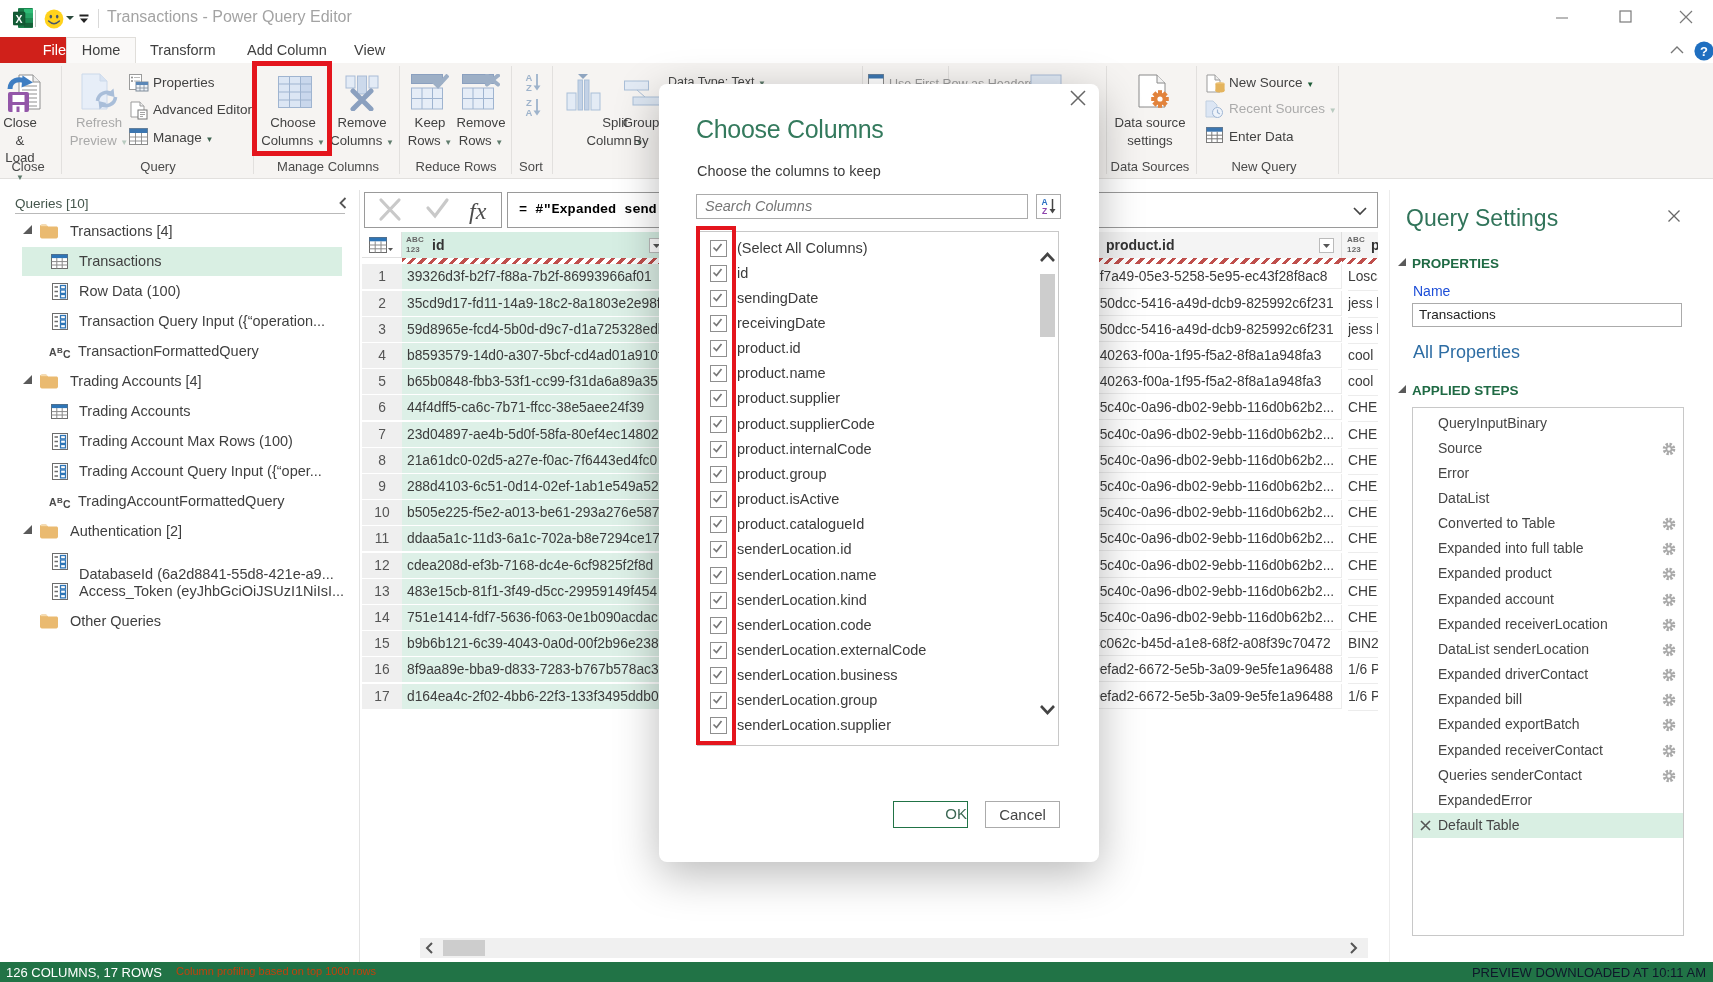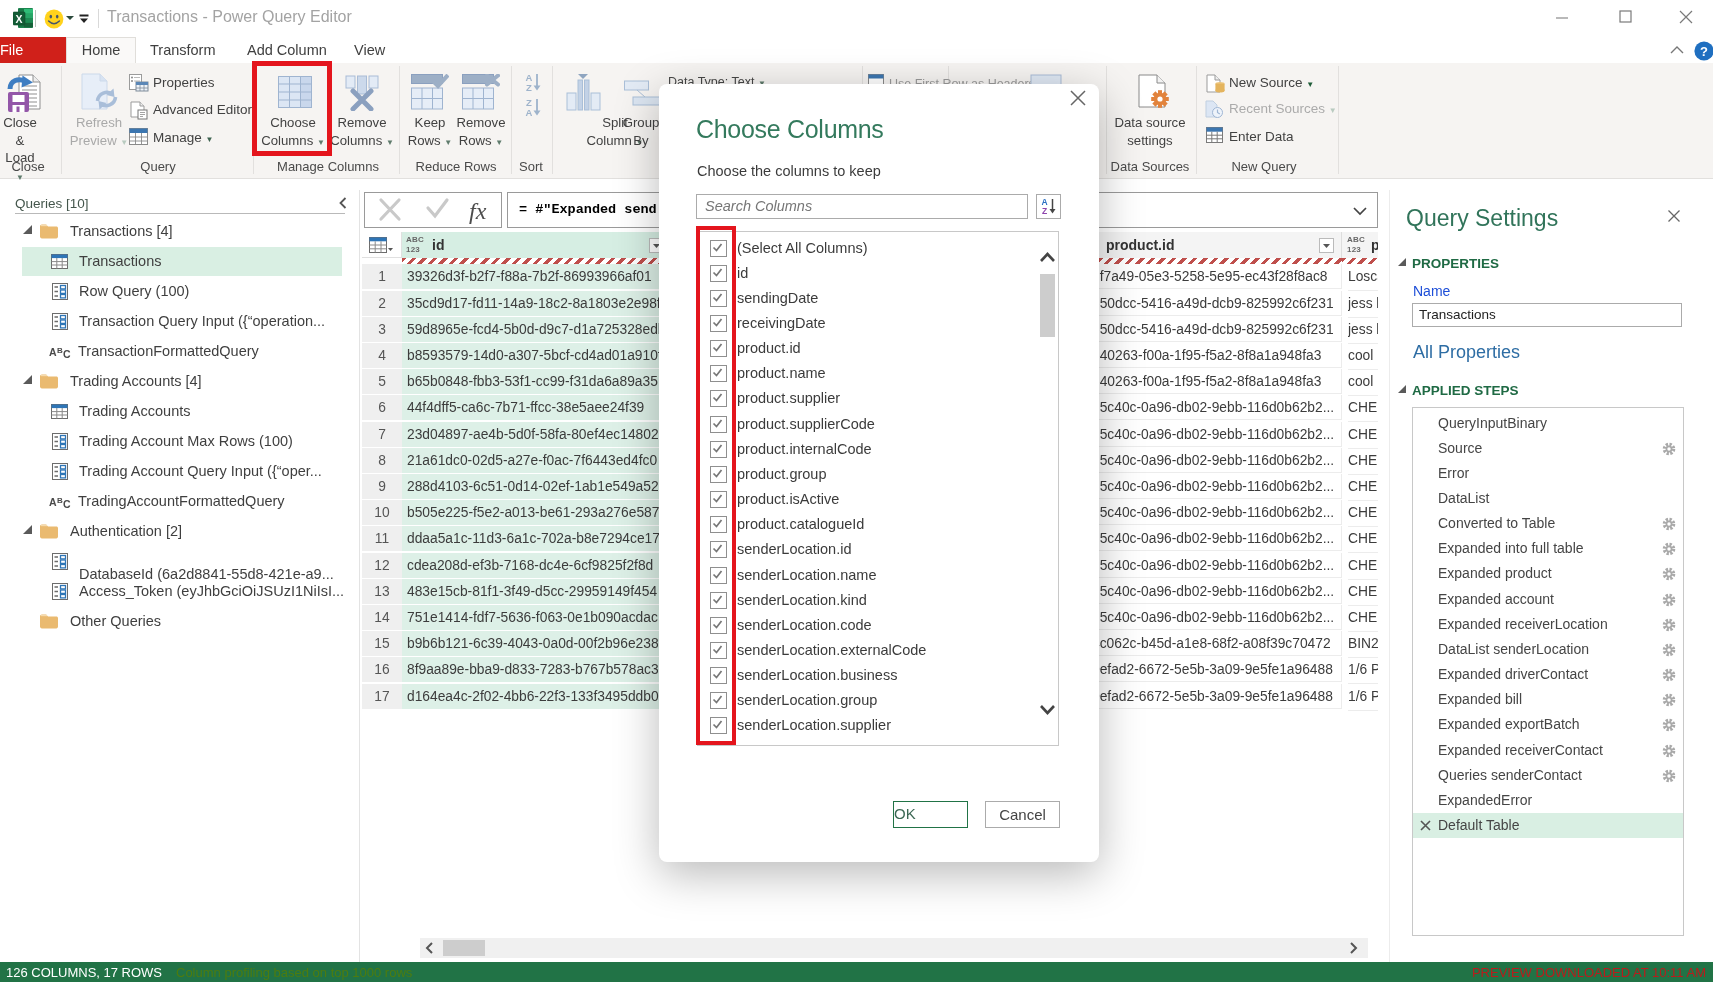--- a/index.html
+++ b/index.html
@@ -41,21 +41,21 @@
     <path d="M1 4.5 L5 9 L9 4.5 Z" fill="#222"></path>
   </svg>
 <div class="a" style="left:98px;top:9px;width:1px;height:19px;background:#d9d9d9"></div>
 <div class="a" style="left:107px;top:8px;font-size:16px;color:#a3a3a3">Transactions - Power Query Editor</div>
 <svg class="ic" style="left:1552px;top:6px" width="150" height="24" viewBox="0 0 150 24">
 <path d="M4 12 H16" stroke="#8a8a8a" stroke-width="1.2"></path>
 <rect x="68" y="5" width="11" height="11" fill="none" stroke="#7a7a7a" stroke-width="1.2"></rect>
 <path d="M128 5 L140 17 M140 5 L128 17" stroke="#7a7a7a" stroke-width="1.2"></path>
   </svg>
 <div class="a" style="left:0;top:37px;width:1713px;height:26px;background:#fff"></div>
-<div class="a" style="left:0;top:37px;width:66px;height:26px;background:#d0201a;color:#fff;font-size:14.5px;text-align:left;line-height:26px">File</div>
+<div class="a" style="left:0;top:37px;width:66px;height:26px;background:#d0201a;color:#fff;font-size:14.5px;text-align:right;line-height:26px">File</div>
 <div class="a" style="left:66px;top:37px;width:70px;height:26px;background:#faf9f8;border:1px solid #e0deda;border-bottom:none;box-sizing:border-box;color:#404040;font-size:14.5px;text-align:center;line-height:25px">Home</div>
 <div class="a" style="left:150px;top:37px;font-size:14.5px;color:#404040;line-height:26px">Transform</div>
 <div class="a" style="left:247px;top:37px;font-size:14.5px;color:#404040;line-height:26px">Add Column</div>
 <div class="a" style="left:354px;top:37px;font-size:14.5px;color:#404040;line-height:26px">View</div>
 <div class="a" style="left:0;top:63px;width:1713px;height:116px;background:#f6f4f2;border-bottom:1px solid #e2e0de;box-sizing:border-box"></div>
 <div class="vsep" style="left:61px"></div>
 <div class="vsep" style="left:253px"></div>
 <div class="vsep" style="left:399px"></div>
 <div class="vsep" style="left:511px"></div>
 <div class="vsep" style="left:552px"></div>
@@ -253,21 +253,21 @@
 <div class="a tree-t" style="left:79px;top:253px">Transactions</div>
 <div class="ic" style="left:52px;top:283px"><svg width="16" height="17" viewBox="0 0 16 17">
 <rect x="0.5" y="0.5" width="15" height="16" fill="#fff" stroke="#6c6c6c"></rect>
 <path d="M2.5 4 H6 M2.5 8.5 H6 M2.5 13 H6" stroke="#6c6c6c" stroke-width="1.3"></path>
 <g fill="none" stroke="#2e75b6" stroke-width="1.3">
         <rect x="8.5" y="2.5" width="5" height="3.4"></rect>
         <rect x="8.5" y="7" width="5" height="3.4"></rect>
         <rect x="8.5" y="11.5" width="5" height="3.4"></rect>
       </g>
     </svg></div>
-<div class="a tree-t" style="left:79px;top:283px">Row Query (100)</div>
+<div class="a tree-t" style="left:79px;top:283px">Row Data (100)</div>
 <div class="ic" style="left:52px;top:313px"><svg width="16" height="17" viewBox="0 0 16 17">
 <rect x="0.5" y="0.5" width="15" height="16" fill="#fff" stroke="#6c6c6c"></rect>
 <path d="M2.5 4 H6 M2.5 8.5 H6 M2.5 13 H6" stroke="#6c6c6c" stroke-width="1.3"></path>
 <g fill="none" stroke="#2e75b6" stroke-width="1.3">
         <rect x="8.5" y="2.5" width="5" height="3.4"></rect>
         <rect x="8.5" y="7" width="5" height="3.4"></rect>
         <rect x="8.5" y="11.5" width="5" height="3.4"></rect>
       </g>
     </svg></div>
 <div class="a tree-t" style="left:79px;top:313px">Transaction Query Input ({“operation...</div>
@@ -600,22 +600,22 @@
 <circle cx="7" cy="7" r="1.7" fill="#fff"></circle>
     </svg></div>
 <div class="step" style="top:787.8px">ExpandedError</div>
 <div class="a" style="left:1413px;top:812.9px;width:270px;height:25px;background:#d9efe3"></div>
 <svg class="ic" style="left:1419px;top:818.9px" width="13" height="13" viewBox="0 0 13 13">
     <path d="M2 2 L11 11 M11 2 L2 11" stroke="#555" stroke-width="1.6"></path>
   </svg>
 <div class="step" style="top:812.9px">Default Table</div>
 <div class="a" style="left:0;top:962px;width:1713px;height:20px;background:#217346"></div>
 <div class="a" style="left:6px;top:964.5px;font-size:13px;color:#fff">126 COLUMNS, 17 ROWS</div>
-<div class="a" style="left:176px;top:964.5px;font-size:13px;color:#4d7c0f">Column profiling based on top 1000 rows</div>
-<div class="a" style="right:7px;top:964.5px;font-size:13px;color:#b91c1c">PREVIEW DOWNLOADED AT 10:11 AM</div>
+<div class="a" style="left:176px;top:964.5px;font-size:11px;color:#c2410c">Column profiling based on top 1000 rows</div>
+<div class="a" style="right:7px;top:964.5px;font-size:13px;color:#0f172a">PREVIEW DOWNLOADED AT 10:11 AM</div>
 <div class="a" style="left:659px;top:84px;width:440px;height:778px;background:#fff;border-radius:8px;box-shadow:0 12px 45px rgba(0,0,0,0.28)"></div>
 <svg class="ic" style="left:1068px;top:88px" width="20" height="20" viewBox="0 0 20 20">
     <path d="M3 3 L17 17 M17 3 L3 17" stroke="#666" stroke-width="1.5"></path>
   </svg>
 <div class="a" style="left:696px;top:115px;font-size:25px;color:#347a5d;letter-spacing:-0.3px">Choose Columns</div>
 <div class="a" style="left:697px;top:163px;font-size:14.5px;color:#3b3b3b">Choose the columns to keep</div>
 <div class="a" style="left:696px;top:194px;width:332px;height:25px;background:#fff;border:1px solid #ababab;box-sizing:border-box"></div>
 <div class="a" style="left:705px;top:198px;font-size:14.5px;font-style:italic;color:#767676">Search Columns</div>
 <div class="a" style="left:1036px;top:194px;width:25px;height:25px;background:#fff;border:1px solid #ababab;box-sizing:border-box"></div>
 <svg class="ic" style="left:1040px;top:197px" width="18" height="19" viewBox="0 0 18 19">
@@ -726,15 +726,15 @@
   </svg>
 <div class="cbt" style="top:713.3px">senderLocation.supplier</div>
 <div class="a" style="left:1035px;top:232px;width:23px;height:513px;background:#fff"></div>
 <svg class="ic" style="left:1039px;top:250px" width="17" height="16" viewBox="0 0 17 16">
     <path d="M2 11 L8.5 4 L15 11" stroke="#444" stroke-width="2.6" fill="none"></path>
   </svg>
 <div class="a" style="left:1040px;top:274px;width:15px;height:63px;background:#cdcdcd"></div>
 <svg class="ic" style="left:1039px;top:701px" width="17" height="16" viewBox="0 0 17 16">
     <path d="M2 5 L8.5 12 L15 5" stroke="#444" stroke-width="2.6" fill="none"></path>
   </svg>
-<div class="a" style="left:893px;top:801px;width:75px;height:27px;border:1.5px solid #217346;box-sizing:border-box;text-align:left;line-height:24px;font-size:15px;color:#37635113;color:#3c6854">OK</div>
+<div class="a" style="left:893px;top:801px;width:75px;height:27px;border:1.5px solid #217346;box-sizing:border-box;text-align:right;line-height:24px;font-size:15px;color:#37635113;color:#3c6854">OK</div>
 <div class="a" style="left:985px;top:801px;width:75px;height:27px;border:1px solid #ababab;box-sizing:border-box;text-align:center;line-height:25px;font-size:15px;color:#444">Cancel</div>
 <div class="a" style="left:252px;top:61px;width:80px;height:95px;border:5px solid #e4151d;box-sizing:border-box"></div>
 <div class="a" style="left:696px;top:226px;width:40px;height:519px;border:4px solid #e4151d;box-sizing:border-box"></div>
 </body></html>

